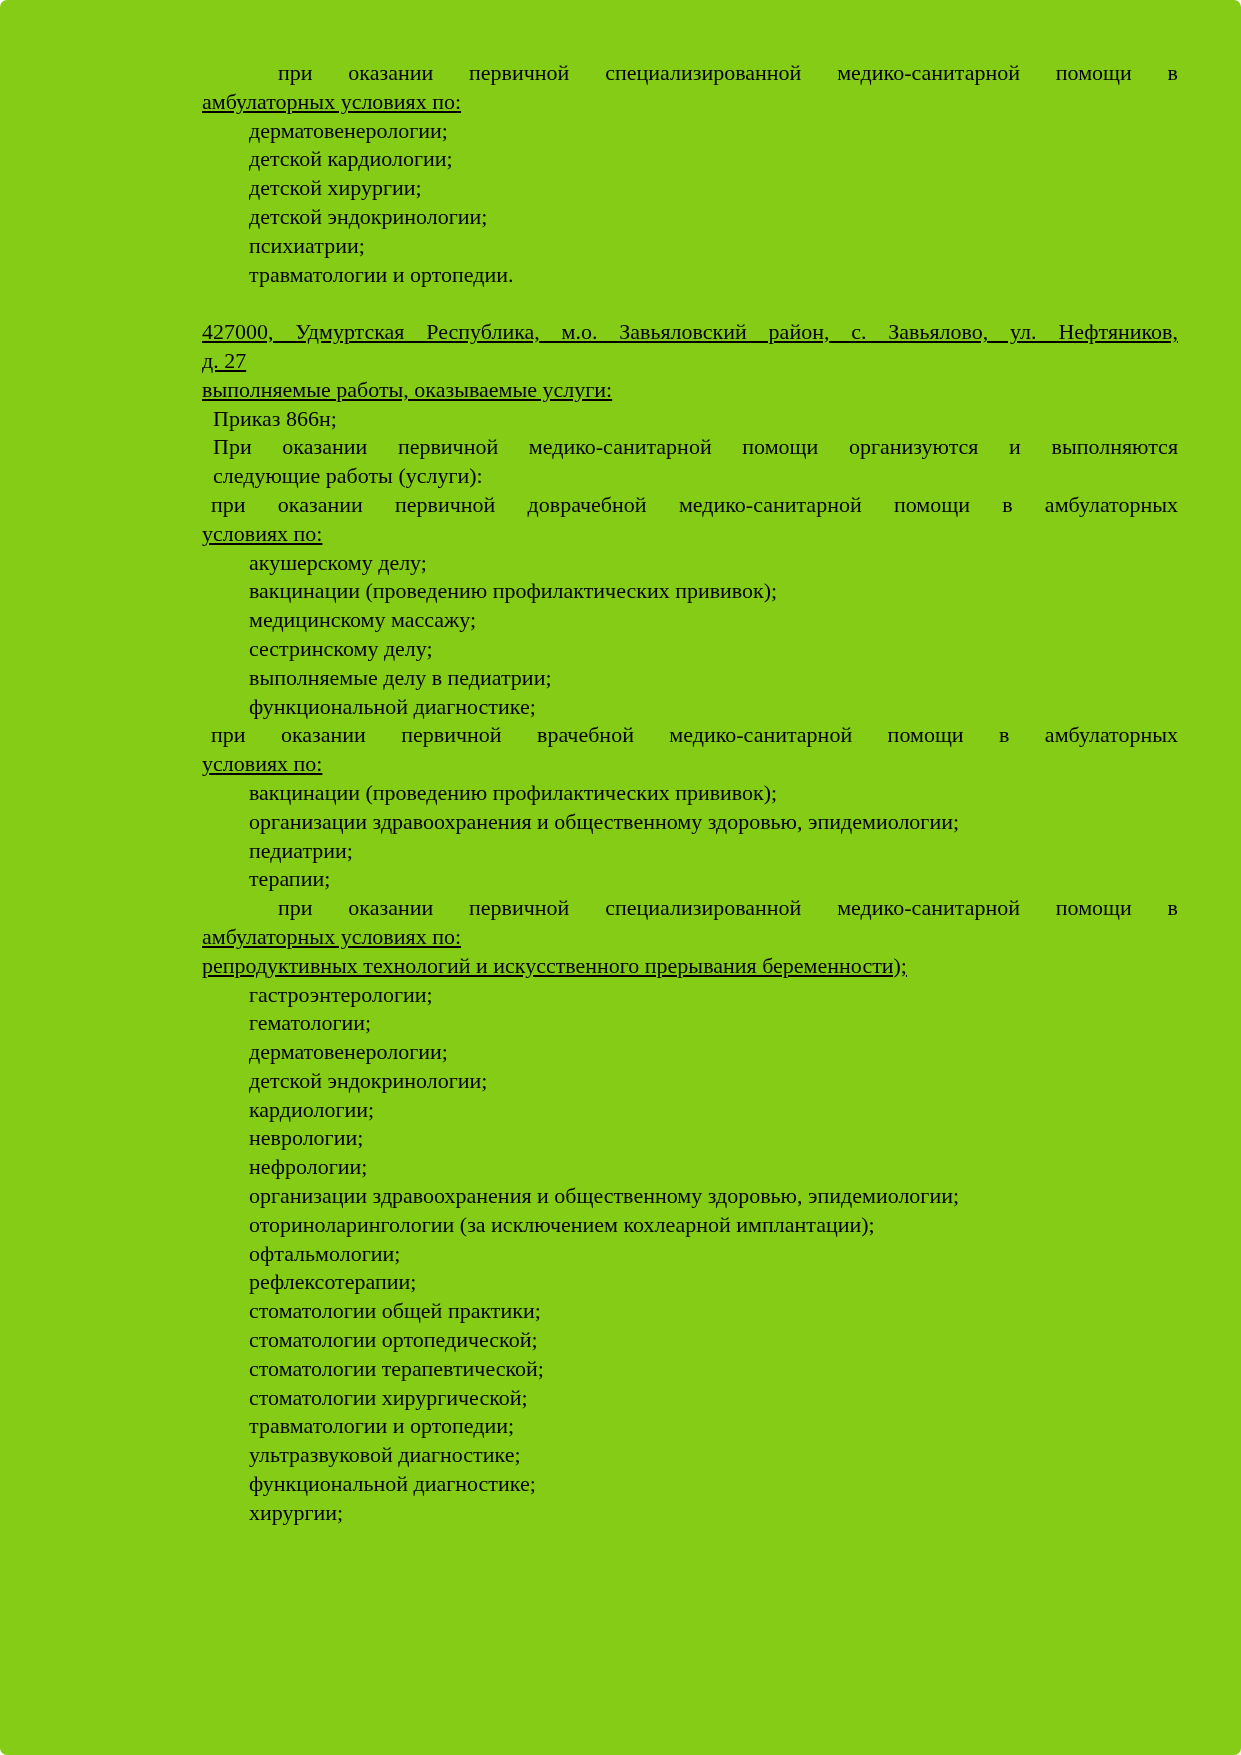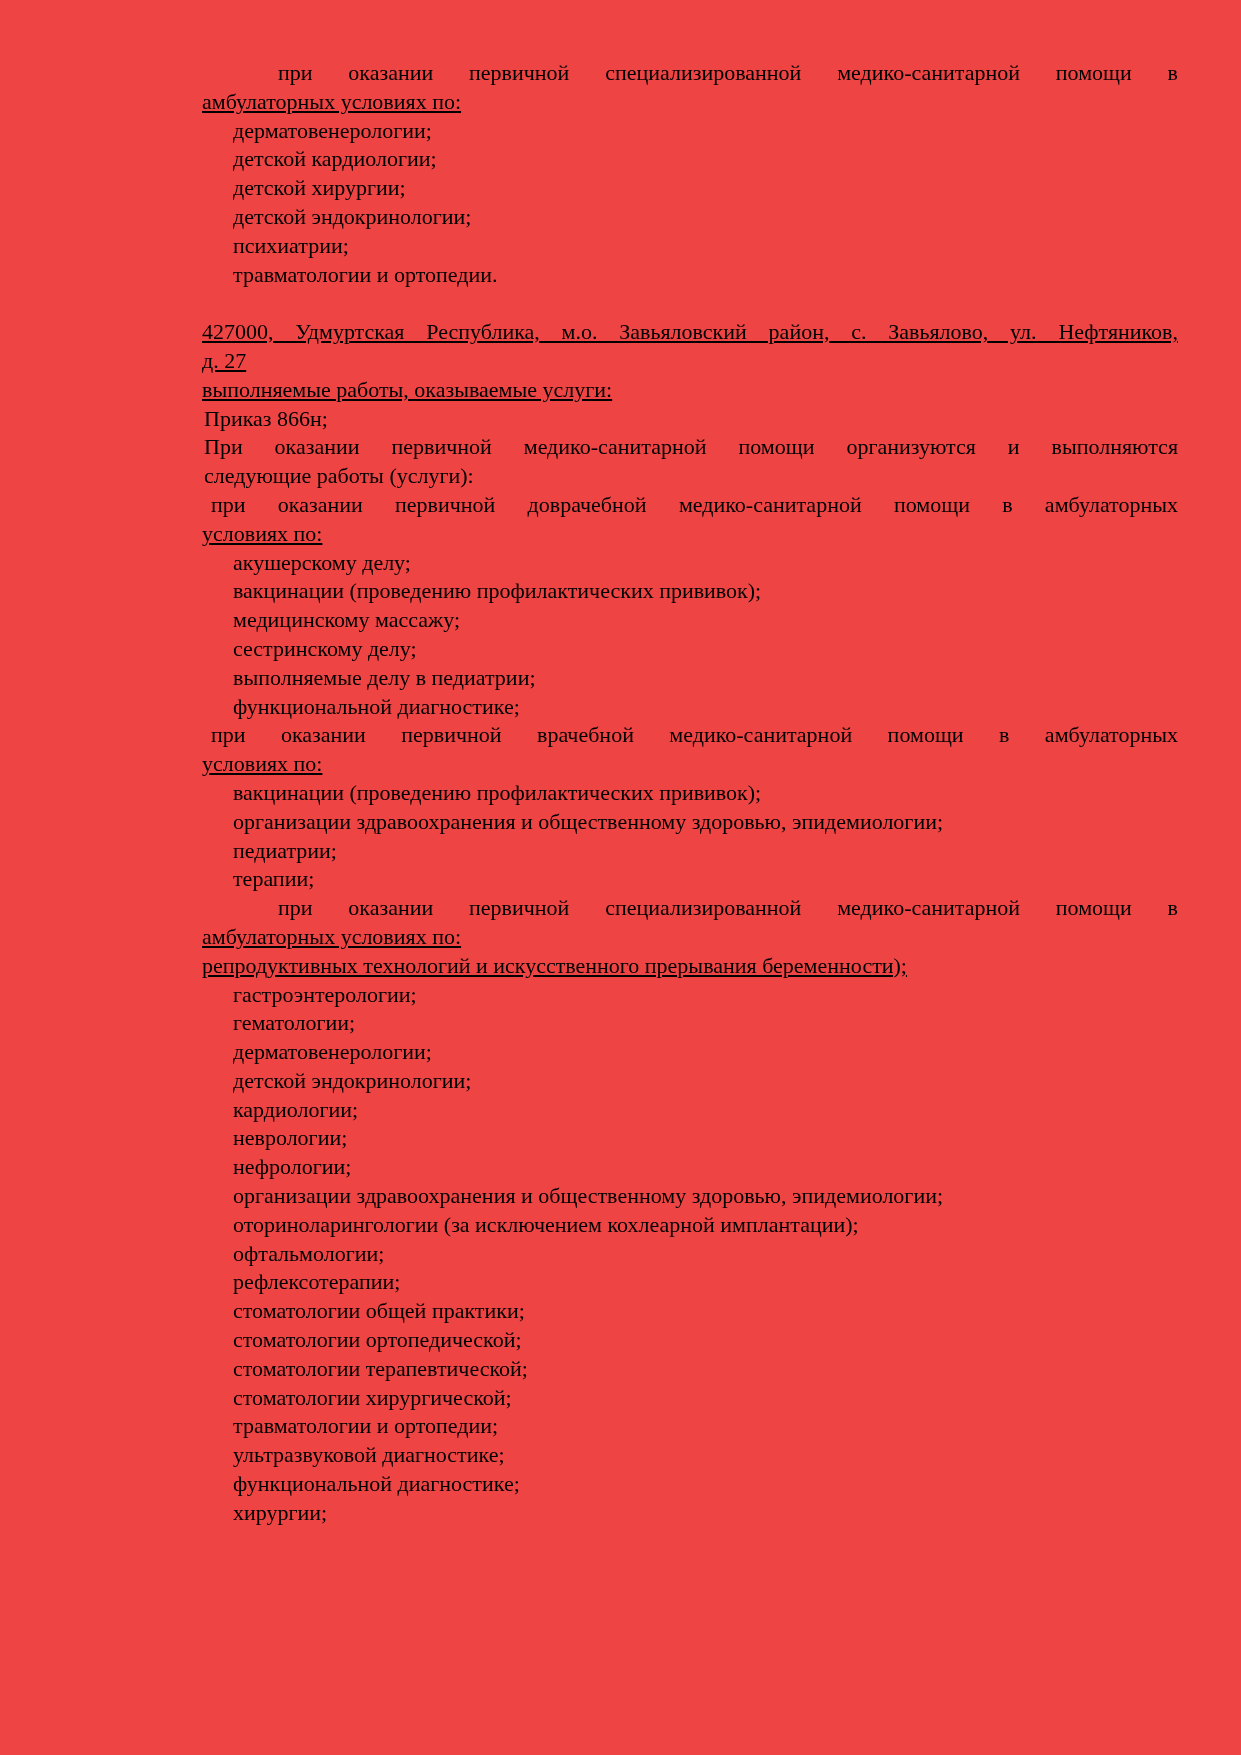--- a/index.html
+++ b/index.html
@@ -4,24 +4,25 @@
 <style>
   html, body {
     margin: 0;
     padding: 0;
     background: #ffffff;
   }
   .page {
     position: relative;
     width: 1241px;
     height: 1755px;
-    background: #ef4444;
+    background: #84cc16;
     overflow: hidden;
     font-family: "Liberation Serif", "DejaVu Serif", serif;
     color: #000000;
+    border-radius: 7px;
   }
   .textblock {
     position: absolute;
     left: 202px;
     top: 59px;
     width: 976px;
     font-size: 22px;
     line-height: 28.8px;
   }
   .doc-line {
@@ -30,22 +31,22 @@
     min-height: 28.8px;
   }
   
   .doc-line.just {
     text-align: justify;
     text-align-last: justify;
   }
   .doc-line.blank { height: 28.8px; }
   
   .ind-flush { margin-left: 0; text-decoration: underline; }
-  .ind-p1    { margin-left: 2px; }  
-  .ind-item  { margin-left: 31px; }  
+  .ind-p1    { margin-left: 11px; }  
+  .ind-item  { margin-left: 47px; }  
   .ind-d1    { margin-left: 9px; }  
   .ind-d2    { margin-left: 60px; }  
   .ind-d3    { margin-left: 76px; }  
 </style>
 </head>
 <body>
 
 <div class="page">
   <div class="textblock">
       <div class="doc-line ind-d3 just">при оказании первичной специализированной медико-санитарной помощи в</div>

